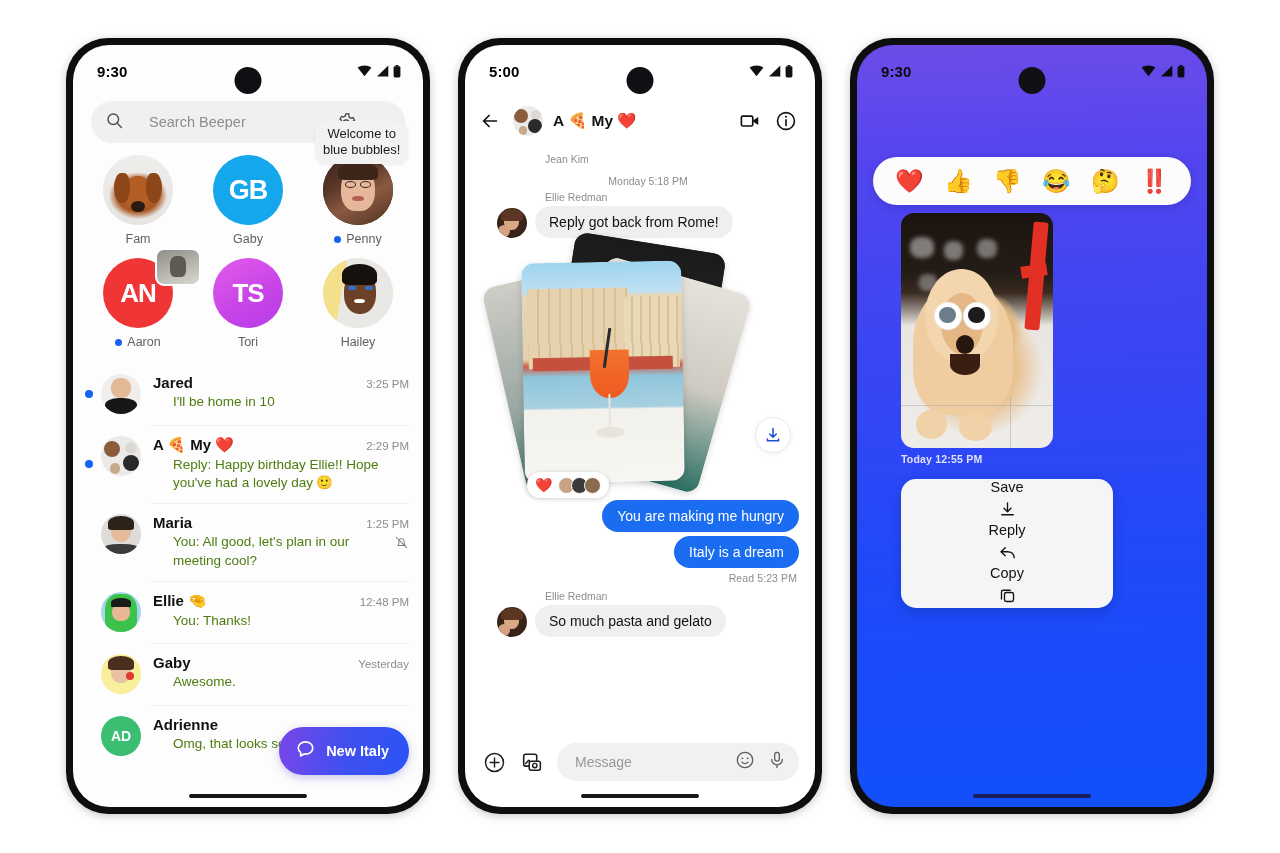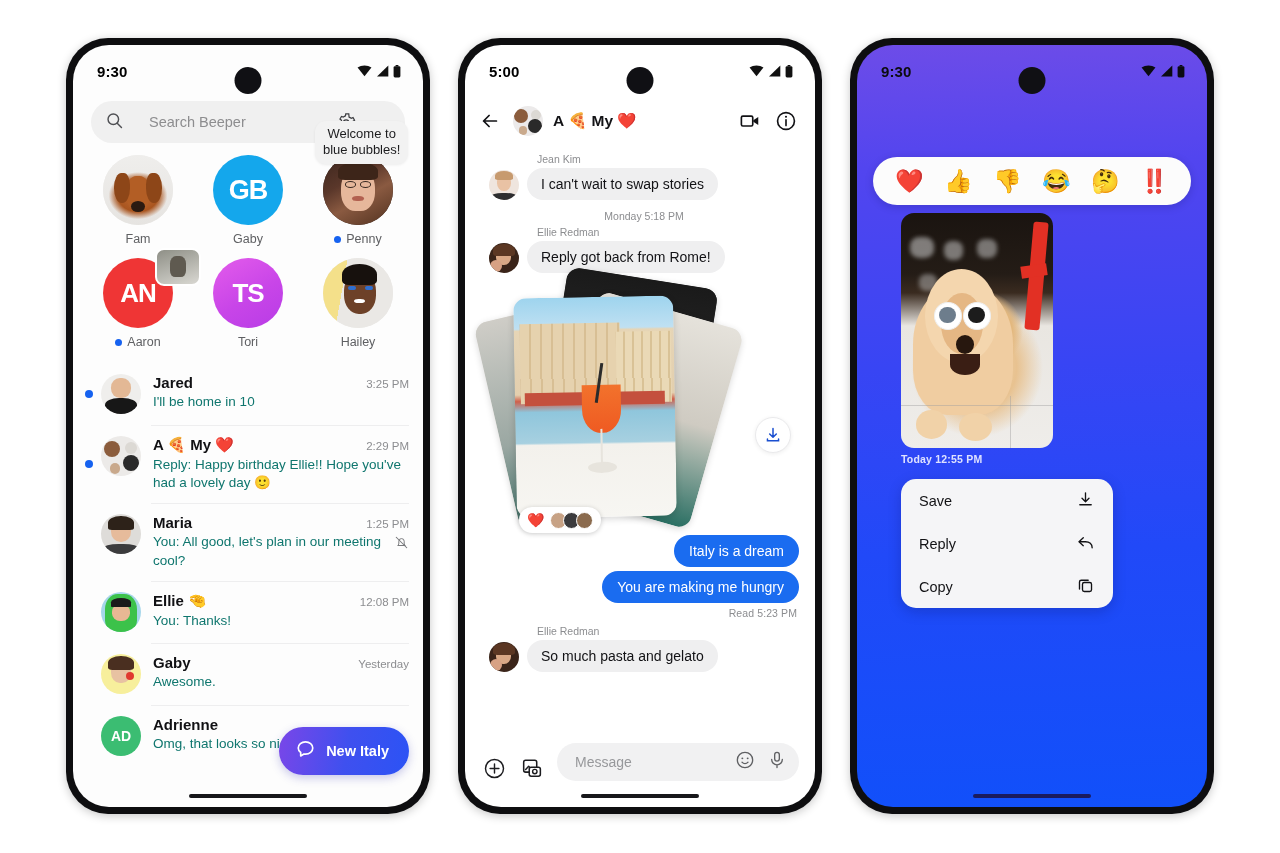--- a/index.html
+++ b/index.html
@@ -85,41 +85,41 @@
   }
   .chatrow + .chatrow::before{
     content:"";position:absolute;left:78px;right:14px;top:0;height:1px;background:#eeeeef;
   }
   .row-dot{position:absolute;left:12px;top:50%;transform:translateY(-50%);width:8px;height:8px;border-radius:50%;background:#1662f0;}
   .row-av{width:40px;height:40px;border-radius:50%;overflow:hidden;flex:0 0 auto;display:flex;align-items:center;justify-content:center;font-size:14px;font-weight:600;color:#fff;}
   .row-body{flex:1;min-width:0;}
   .row-top{display:flex;align-items:baseline;justify-content:space-between;}
   .row-name{font-size:15px;font-weight:700;color:#111114;display:flex;align-items:center;gap:5px;}
   .row-time{font-size:11.5px;color:#8c8d90;flex:0 0 auto;}
-  .row-prev{font-size:13.5px;color:#0f766e;line-height:1.35;margin-top:2px;display:flex;align-items:flex-start;gap:6px;}
+  .row-prev{font-size:13.5px;color:#4d7c0f;line-height:1.35;margin-top:2px;display:flex;align-items:flex-start;gap:6px;margin-left:20px;}
   .row-prev span.txt{flex:1;}
   .mute{flex:0 0 auto;margin-top:2px;}
 
   .newchat{
     position:absolute;right:14px;bottom:32px;
     height:48px;border-radius:24px;padding:0 20px 0 16px;
     background:linear-gradient(100deg,#7a46e8 0%,#3f50ef 52%,#2b53f5 100%);
     display:flex;align-items:center;gap:10px;color:#fff;font-size:14.5px;font-weight:700;
     box-shadow:0 3px 10px rgba(60,60,180,.28);z-index:20;
   }
 
   
   .p2 .screen{background:#ffffff;}
   .convhead{display:flex;align-items:center;gap:10px;padding:4px 16px 0 12px;height:44px;box-sizing:border-box;}
   .ch-title{flex:1;display:flex;align-items:center;gap:6px;font-size:15.5px;font-weight:600;color:#131316;}
   .grp-av{width:30px;height:30px;border-radius:50%;background:#eceaea;position:relative;overflow:hidden;flex:0 0 auto;}
   .grp-av i{position:absolute;border-radius:50%;display:block;}
   .ch-ico{flex:0 0 auto;width:26px;height:26px;display:flex;align-items:center;justify-content:center;}
 
-  .thread{padding:8px 16px 0 24px;}
+  .thread{padding:8px 16px 0 32px;}
   .sender{font-size:10.5px;color:#8c8d90;margin:4px 0 3px 48px;}
   .msgline{display:flex;align-items:flex-end;gap:8px;margin-bottom:2px;}
   .msg-av{width:30px;height:30px;border-radius:50%;overflow:hidden;flex:0 0 auto;}
   .bub-in{background:#efeff0;color:#121215;border-radius:19px;padding:8px 14px;font-size:14px;max-width:232px;}
   .bub-out{background:#1a6cf0;color:#fff;border-radius:19px;padding:8px 15px;font-size:14px;max-width:235px;}
   .outrow{display:flex;justify-content:flex-end;margin-bottom:4px;}
   .daystamp{text-align:center;font-size:10.5px;color:#8c8d90;margin:10px 0 2px 0;}
   .readstamp{text-align:right;font-size:10.5px;color:#8c8d90;margin:2px 2px 6px 0;letter-spacing:.1px;}
 
   .photo-stack{position:relative;height:248px;margin:10px 0 4px 22px;width:225px;}
@@ -138,21 +138,21 @@
   .reactpill .stack i{width:15px;height:15px;border-radius:50%;display:block;margin-left:-4px;border:1.5px solid #fff;}
   .reactpill .stack i:first-child{margin-left:0;}
   .dlbtn{
     position:absolute;right:24px;top:372px;width:34px;height:34px;border-radius:50%;
     background:#fff;border:1px solid #eaeaec;display:flex;align-items:center;justify-content:center;
     box-shadow:0 1px 4px rgba(0,0,0,.07);z-index:8;
   }
 
   .composer{
     position:absolute;left:0;right:0;bottom:26px;
-    display:flex;align-items:flex-end;gap:12px;padding:0 16px;box-sizing:border-box;
+    display:flex;align-items:center;gap:12px;padding:0 16px;box-sizing:border-box;
   }
   .cmp-ico{flex:0 0 auto;width:26px;height:26px;display:flex;align-items:center;justify-content:center;}
   .cmp-field{
     flex:1;height:38px;border-radius:19px;background:#f1f1f2;
     display:flex;align-items:center;padding:0 12px 0 18px;box-sizing:border-box;gap:12px;
   }
   .cmp-ph{flex:1;font-size:14px;color:#97989b;}
 
   
   .p3 .screen{background:linear-gradient(178deg,#6d4ce8 0%,#5245ef 16%,#3845f4 42%,#2149f8 66%,#1150fa 100%);}
@@ -165,21 +165,21 @@
   .p3photo{
     margin:8px 0 0 44px;width:152px;height:235px;border-radius:13px;overflow:hidden;position:relative;
   }
   .p3stamp{margin:5px 0 0 44px;font-size:10.5px;color:#dfe2ff;font-weight:600;letter-spacing:.2px;}
   .ctxmenu{
     margin:14px 0 0 44px;width:212px;background:#f5f5f7;border-radius:15px;
     box-shadow:0 4px 14px rgba(10,10,60,.2);overflow:hidden;
   }
   .ctxitem{
     height:43px;display:flex;align-items:center;justify-content:space-between;
-    padding:0 18px 0 18px;box-sizing:border-box;font-size:14.5px;color:#121215;
+    padding:0 18px 0 18px;box-sizing:border-box;font-size:14.5px;color:#121215;flex-direction:column;
   }
 
   
   .ph{position:absolute;inset:0;}
   .dogpic{background:
       radial-gradient(ellipse 62% 42% at 50% 66%, #f3dcb8 0%, #e8c290 42%, rgba(232,194,144,0) 70%),
       linear-gradient(#1a1410 0%,#241c16 26%,#3a2b20 34%,#e9e6e1 48%,#efedea 100%);
   }
   .dogpic::after{
     content:"";position:absolute;left:8%;right:8%;top:26%;height:48%;
@@ -376,21 +376,21 @@
 
         <div class="chatrow">
           <span class="row-av" style="background:#a6d6ea;position:relative;overflow:hidden;">
             <span style="position:absolute;left:10%;top:6%;width:80%;height:94%;border-radius:40% 40% 30% 30%;background:#3cc24a;"></span>
             <span style="position:absolute;left:28%;top:30%;width:44%;height:42%;border-radius:46%;background:#e8b894;"></span>
             <span style="position:absolute;left:24%;top:16%;width:52%;height:22%;border-radius:50% 50% 10% 10%;background:#1b1b1b;"></span>
           </span>
           <span class="row-body">
             <span class="row-top">
               <span class="row-name">Ellie 🤏</span>
-              <span class="row-time">12:08 PM</span>
+              <span class="row-time">12:48 PM</span>
             </span>
             <span class="row-prev">
                 <span class="txt">You: Thanks!</span>
               </span>
           </span>
         </div>
 
         <div class="chatrow">
           <span class="row-av" style="background:#f7ef9c;position:relative;overflow:hidden;">
             <span style="position:absolute;left:26%;top:16%;width:48%;height:56%;border-radius:46%;background:#e8c2a2;"></span>
@@ -485,28 +485,20 @@
               <circle cx="12" cy="12" r="9.2" fill="none" stroke="#121215" stroke-width="1.8"></circle>
               <circle cx="12" cy="7.4" r="1.15" fill="#121215"></circle>
               <path d="M12 10.6v6.4" stroke="#121215" stroke-width="1.8" stroke-linecap="round"></path>
             </svg>
           </span>
       </div>
 
       <div class="thread">
 
         <div class="sender">Jean Kim</div>
-        <div class="msgline">
-          <span class="msg-av" style="background:#efe5de;position:relative;overflow:hidden;">
-            <span style="position:absolute;left:26%;top:14%;width:48%;height:56%;border-radius:46%;background:#e9c2a4;"></span>
-            <span style="position:absolute;left:20%;top:4%;width:60%;height:30%;border-radius:50% 50% 16% 16%;background:#c79a6e;"></span>
-            <span style="position:absolute;left:8%;bottom:0;width:84%;height:24%;border-radius:44% 44% 0 0;background:#2e2e30;"></span>
-          </span>
-          <span class="bub-in">I can't wait to swap stories</span>
-        </div>
 
         <div class="daystamp">Monday 5:18 PM</div>
 
         <div class="sender">Ellie Redman</div>
         <div class="msgline">
           <span class="msg-av" style="background:#3a2419;position:relative;overflow:hidden;">
             <span style="position:absolute;left:24%;top:18%;width:50%;height:54%;border-radius:46%;background:#d9a886;"></span>
             <span style="position:absolute;left:14%;top:2%;width:72%;height:40%;border-radius:50% 50% 20% 20%;background:#5b3723;"></span>
             <span style="position:absolute;left:2%;bottom:2%;width:40%;height:40%;border-radius:50%;background:#d7a184;"></span>
           </span>
@@ -546,24 +538,24 @@
         </div>
 
         <div class="dlbtn">
           <svg width="18" height="18" viewBox="0 0 24 24">
               <path d="M12 3.4v11.4M7.6 10.6 12 15l4.4-4.4" fill="none" stroke="#1a4fd0" stroke-width="2" stroke-linecap="round" stroke-linejoin="round"></path>
               <path d="M4.6 17.4v2.2h14.8v-2.2" fill="none" stroke="#1a4fd0" stroke-width="2" stroke-linecap="round"></path>
             </svg>
         </div>
 
         <div class="outrow">
+          <span class="bub-out">You are making me hungry</span>
+        </div>
+        <div class="outrow">
           <span class="bub-out">Italy is a dream</span>
-        </div>
-        <div class="outrow">
-          <span class="bub-out">You are making me hungry</span>
         </div>
         <div class="readstamp">Read  5:23 PM</div>
 
         <div class="sender">Ellie Redman</div>
         <div class="msgline">
           <span class="msg-av" style="background:#3a2419;position:relative;overflow:hidden;">
             <span style="position:absolute;left:24%;top:18%;width:50%;height:54%;border-radius:46%;background:#d9a886;"></span>
             <span style="position:absolute;left:14%;top:2%;width:72%;height:40%;border-radius:50% 50% 20% 20%;background:#5b3723;"></span>
             <span style="position:absolute;left:2%;bottom:2%;width:40%;height:40%;border-radius:50%;background:#d7a184;"></span>
           </span>

